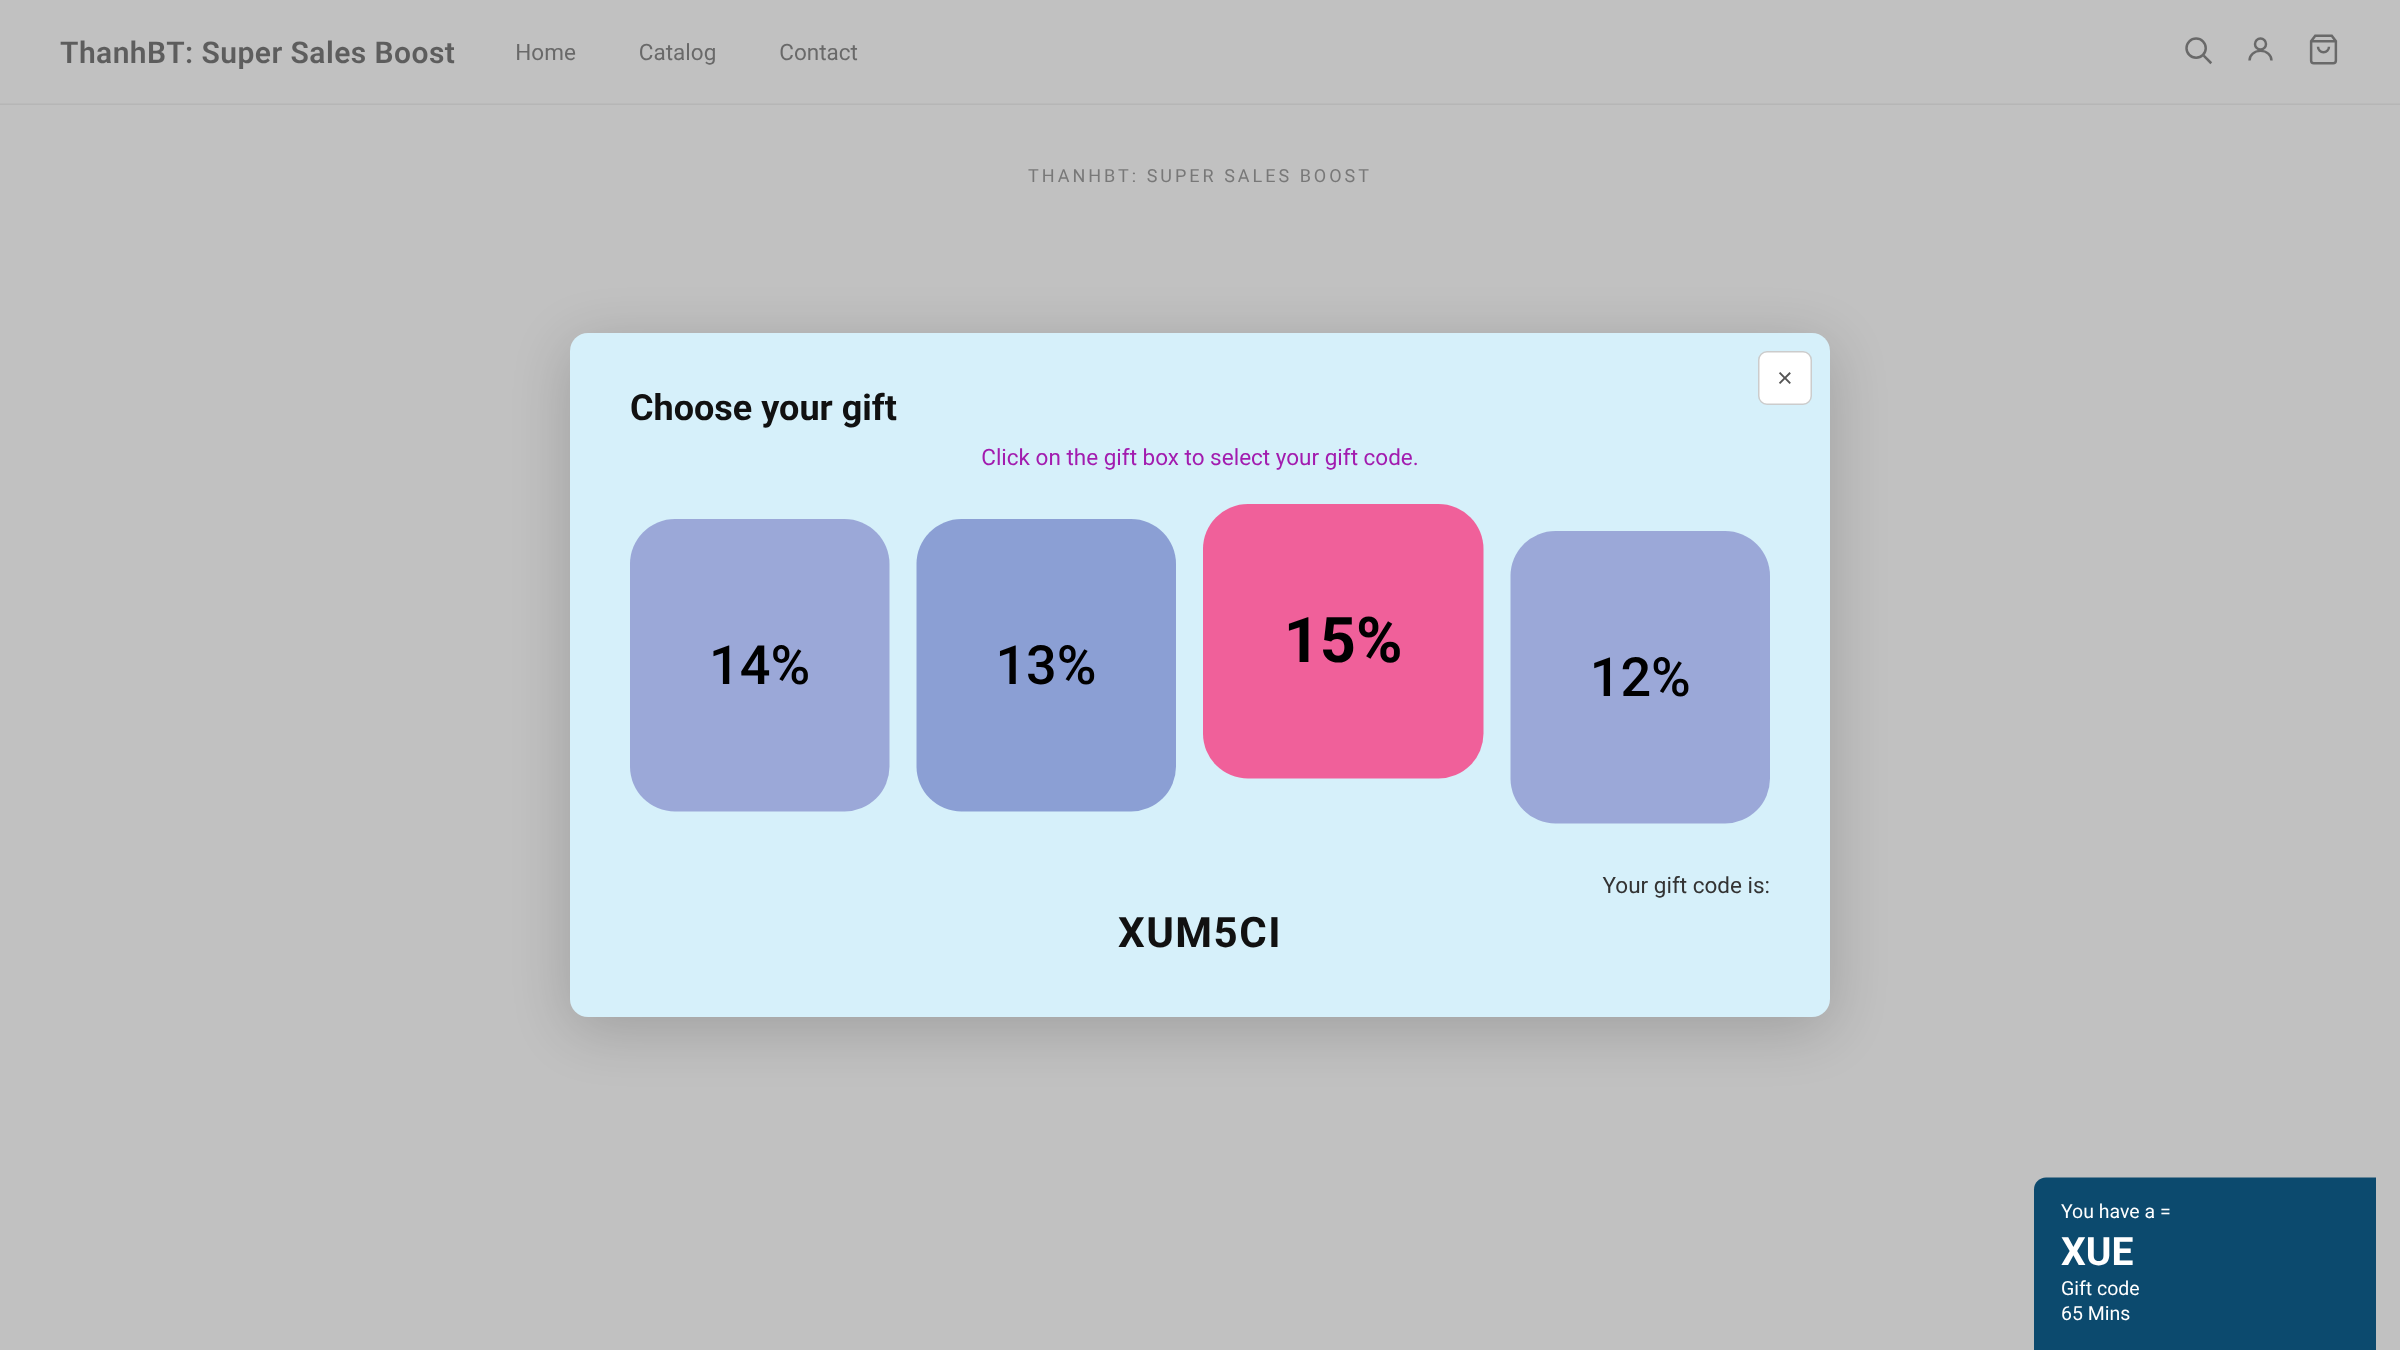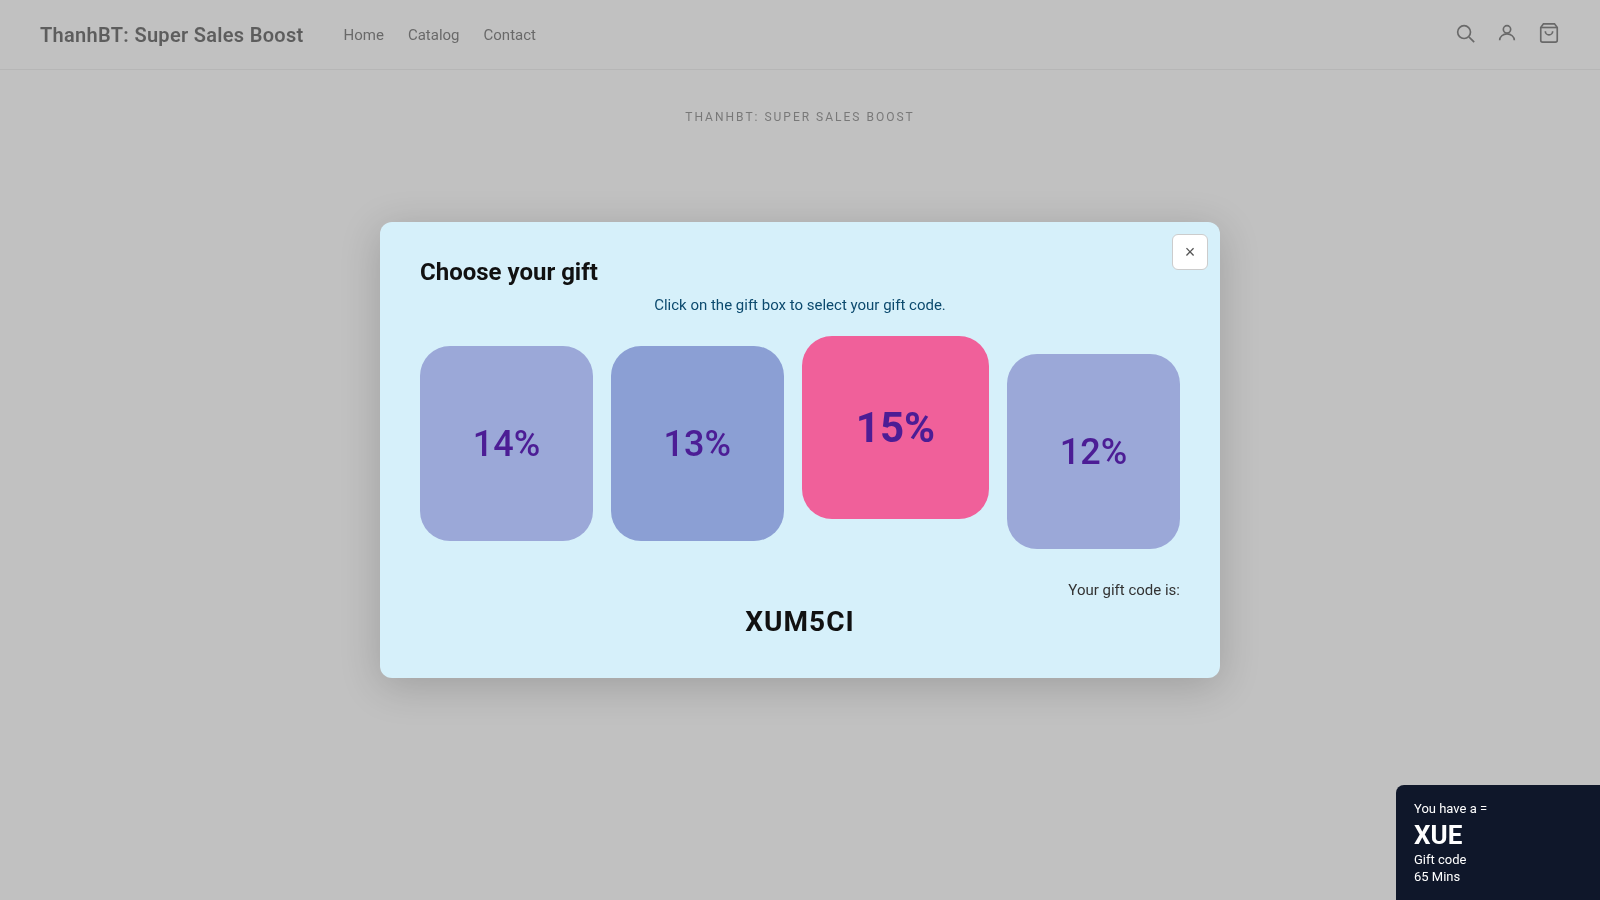--- a/index.html
+++ b/index.html
@@ -34,21 +34,21 @@
 
     .navbar-brand {
       font-size: 20px;
       font-weight: 600;
       color: #1a1a1a;
       letter-spacing: 0.3px;
     }
 
     .navbar-nav {
       display: flex;
-      gap: 24px;
+      gap: 42px;
       margin-left: 40px;
     }
 
     .navbar-nav a {
       text-decoration: none;
       color: #333;
       font-size: 15px;
     }
 
     .navbar-icons {
@@ -131,21 +131,21 @@
 
     .modal-title {
       font-size: 24px;
       font-weight: 700;
       color: #111;
       margin-bottom: 10px;
     }
 
     .modal-subtitle {
       text-align: center;
-      color: #0c4a6e;
+      color: #a21caf;
       font-size: 15px;
       margin-bottom: 32px;
     }
 
     
     .gift-boxes {
       display: flex;
       justify-content: center;
       gap: 18px;
       margin-bottom: 32px;
@@ -153,21 +153,21 @@
 
     .gift-box {
       width: 180px;
       height: 195px;
       border-radius: 30px;
       display: flex;
       align-items: center;
       justify-content: center;
       font-size: 36px;
       font-weight: 500;
-      color: #4c1d95;
+      color: #000000;
       cursor: pointer;
       position: relative;
     }
 
     .gift-box.blue-light {
       background: #9ba8d8;
     }
 
     .gift-box.blue-medium {
       background: #8b9fd4;
@@ -255,23 +255,23 @@
       height: 18px;
       stroke: #555;
       fill: none;
       stroke-width: 2;
     }
 
     
     .corner-notification {
       position: absolute;
       bottom: 0;
-      right: 0;
-      width: 204px;
-      background: #0f172a;
+      right: 16px;
+      width: 228px;
+      background: #0c4a6e;
       color: white;
       padding: 16px 18px;
       z-index: 30;
       border-top-left-radius: 8px;
     }
 
     .corner-notif-top {
       font-size: 13px;
       margin-bottom: 4px;
       white-space: nowrap;

